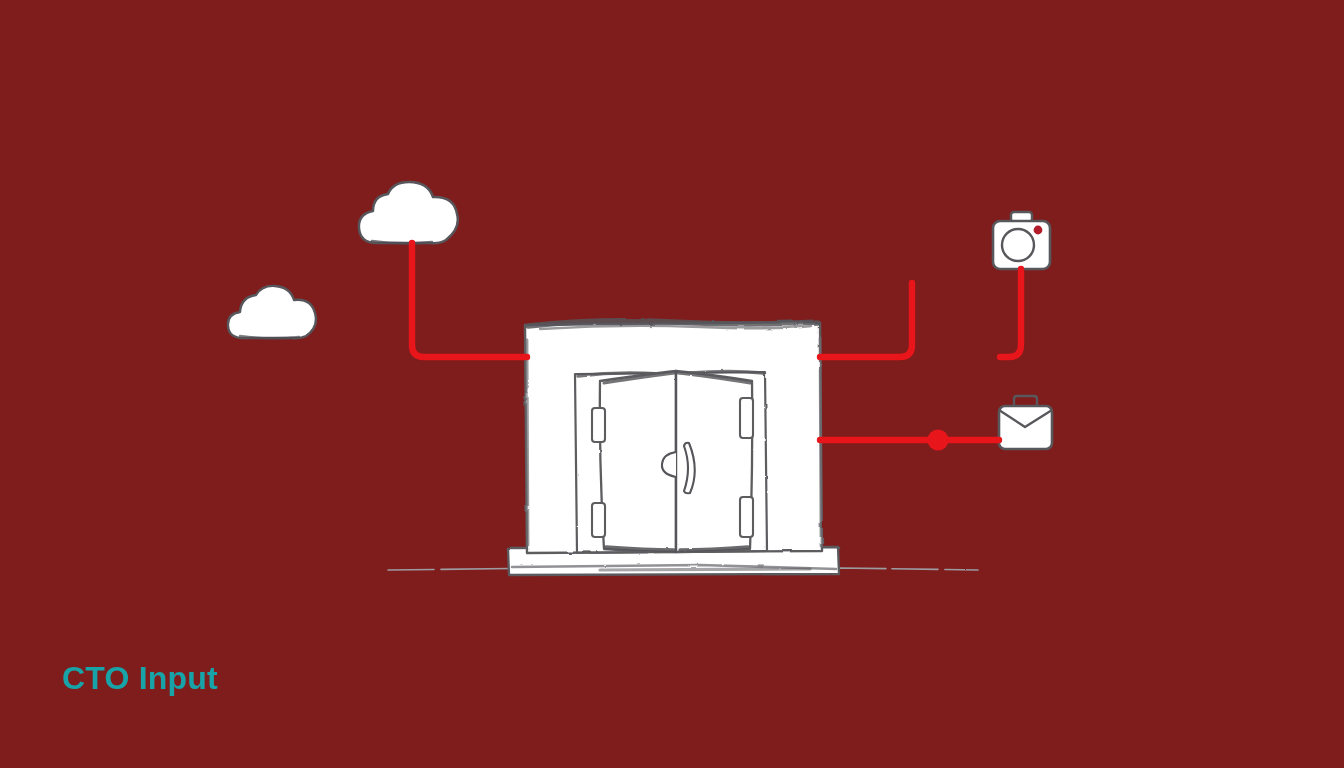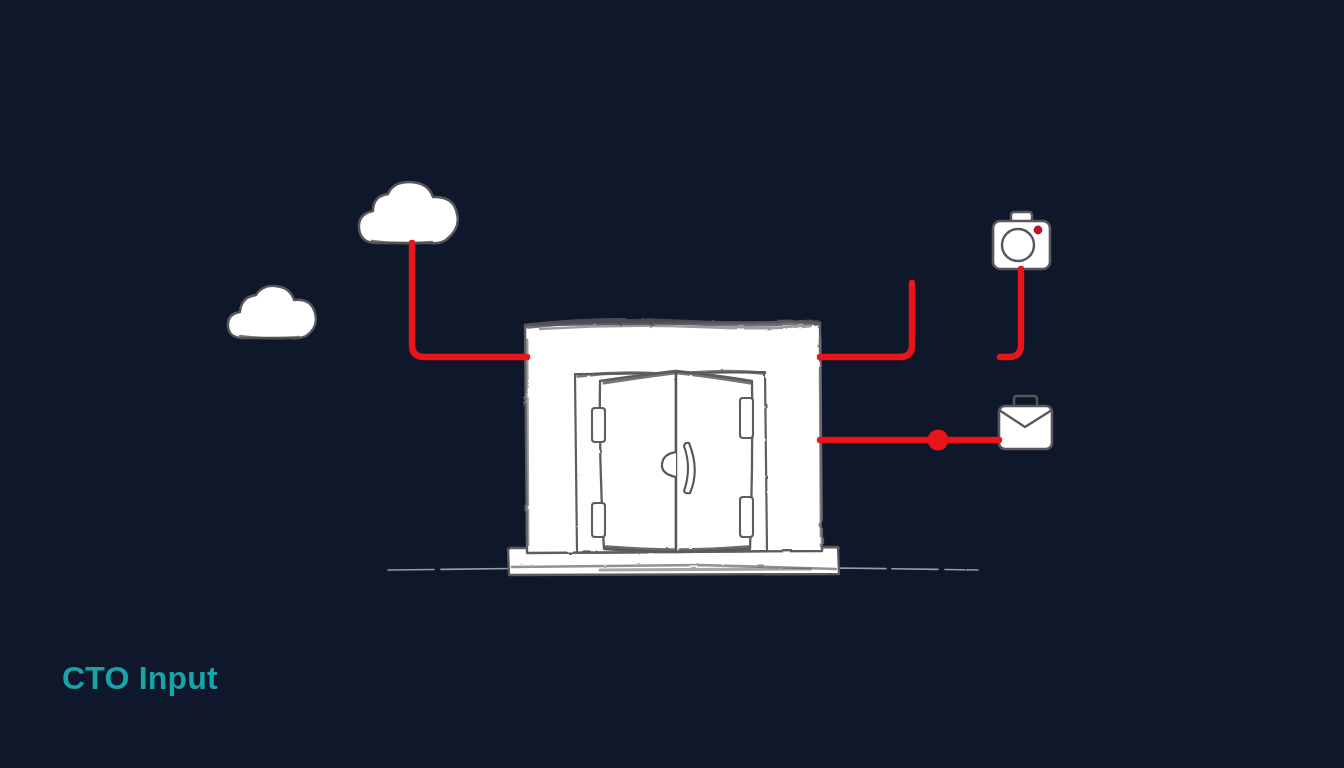--- a/index.html
+++ b/index.html
@@ -31,21 +31,21 @@
     font-weight: 600;
     letter-spacing: 0.2px;
     color: #18a3a8;
     white-space: nowrap;
     user-select: none;
   }
 </style>
 </head>
 <body>
 
-<div id="stage" style="background: #0f172a; text-decoration: underline;">
+<div id="stage" style="background: #7f1d1d; text-decoration: underline;">
 
   <svg id="scene" viewBox="0 0 1344 768" xmlns="http://www.w3.org/2000/svg">
 
     <defs>
       <filter id="rough" x="-20%" y="-20%" width="140%" height="140%">
         <feTurbulence type="fractalNoise" baseFrequency="0.045" numOctaves="4" seed="7" result="n"></feTurbulence>
         <feDisplacementMap in="SourceGraphic" in2="n" scale="2.6" xChannelSelector="R" yChannelSelector="G"></feDisplacementMap>
       </filter>
       <filter id="rough2" x="-20%" y="-20%" width="140%" height="140%">
         <feTurbulence type="fractalNoise" baseFrequency="0.07" numOctaves="3" seed="19" result="n2"></feTurbulence>

